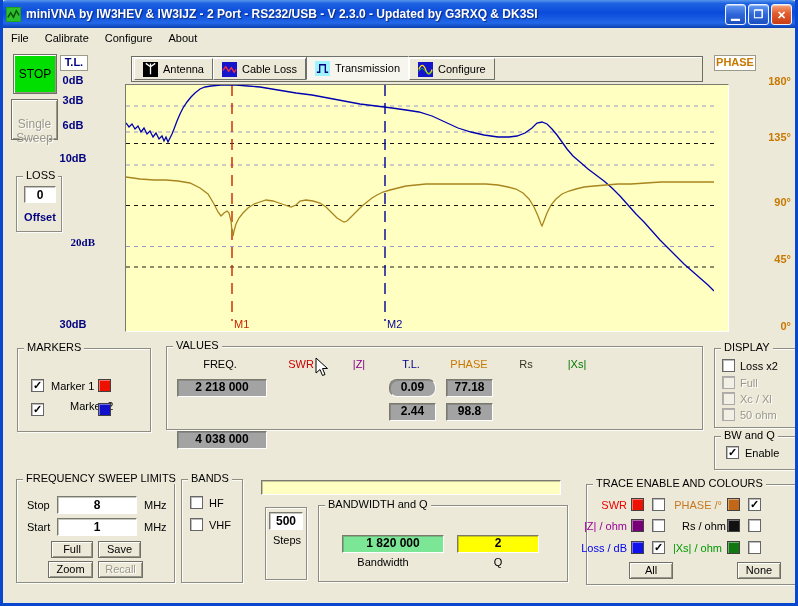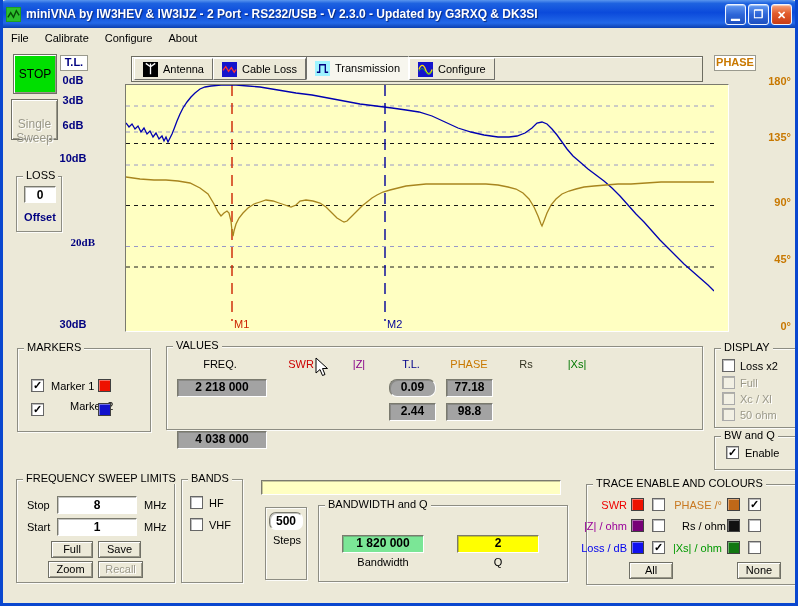--- a/index.html
+++ b/index.html
@@ -222,27 +222,27 @@
     <span class="legend">BANDS</span>
     <span class="cb" style="left:8px; top:16px;"></span>
     <span class="lbl" style="left:27px; top:17px;">HF</span>
     <span class="cb" style="left:8px; top:38px;"></span>
     <span class="lbl" style="left:27px; top:39px;">VHF</span>
   </div>
 
   <div class="lbl sunken" style="left:258px; top:480px; width:300px; height:15px; background:#FFFFC2;"></div>
 
   <div class="grp" style="left:262px; top:507px; width:42px; height:73px;">
-    <input class="inp" style="left: 3px; top: 4px; width: 34px; height: 18px; border-radius: 7px;" value="500">
+    <input class="inp" style="left: 3px; top: 4px; width: 34px; height: 18px;" value="500">
     <div class="lbl" style="left:0; top:26px; width:42px; text-align:center;">Steps</div>
   </div>
 
   <div class="grp" style="left:315px; top:505px; width:250px; height:77px;">
     <span class="legend">BANDWIDTH and Q</span>
-    <div class="field" style="left: 23px; top: 29px; width: 82px; height: 18px; background: rgb(123, 230, 150);">1 820 000</div>
+    <div class="field" style="left: 23px; top: 29px; width: 102px; height: 18px; background: rgb(123, 230, 150);">1 820 000</div>
     <div class="lbl" style="left:23px; top:50px; width:82px; text-align:center;">Bandwidth</div>
     <div class="field" style="left: 138px; top: 29px; width: 82px; height: 18px; background: rgb(255, 255, 0);">2</div>
     <div class="lbl" style="left:138px; top:50px; width:82px; text-align:center;">Q</div>
   </div>
 
   <div class="grp" style="left:583px; top:484px; width:210px; height:101px;">
     <span class="legend">TRACE ENABLE AND COLOURS</span>
 
     <span class="lbl" style="left: 0px; top: 14px; width: 40px; text-align: right; color: rgb(238, 0, 0);">SWR</span>
     <span class="sw" style="left: 44px; top: 13px; background: rgb(238, 17, 0);"></span>

